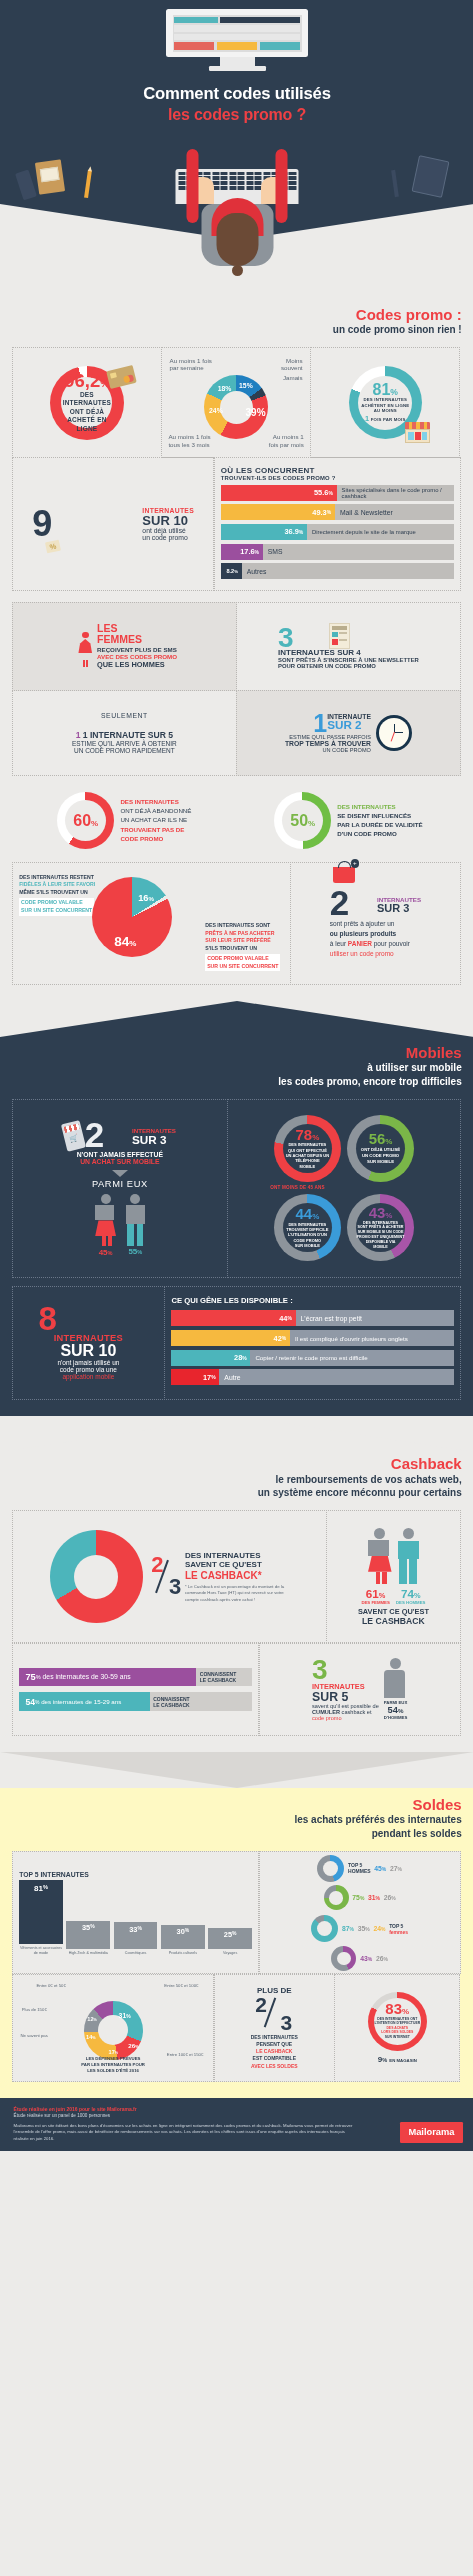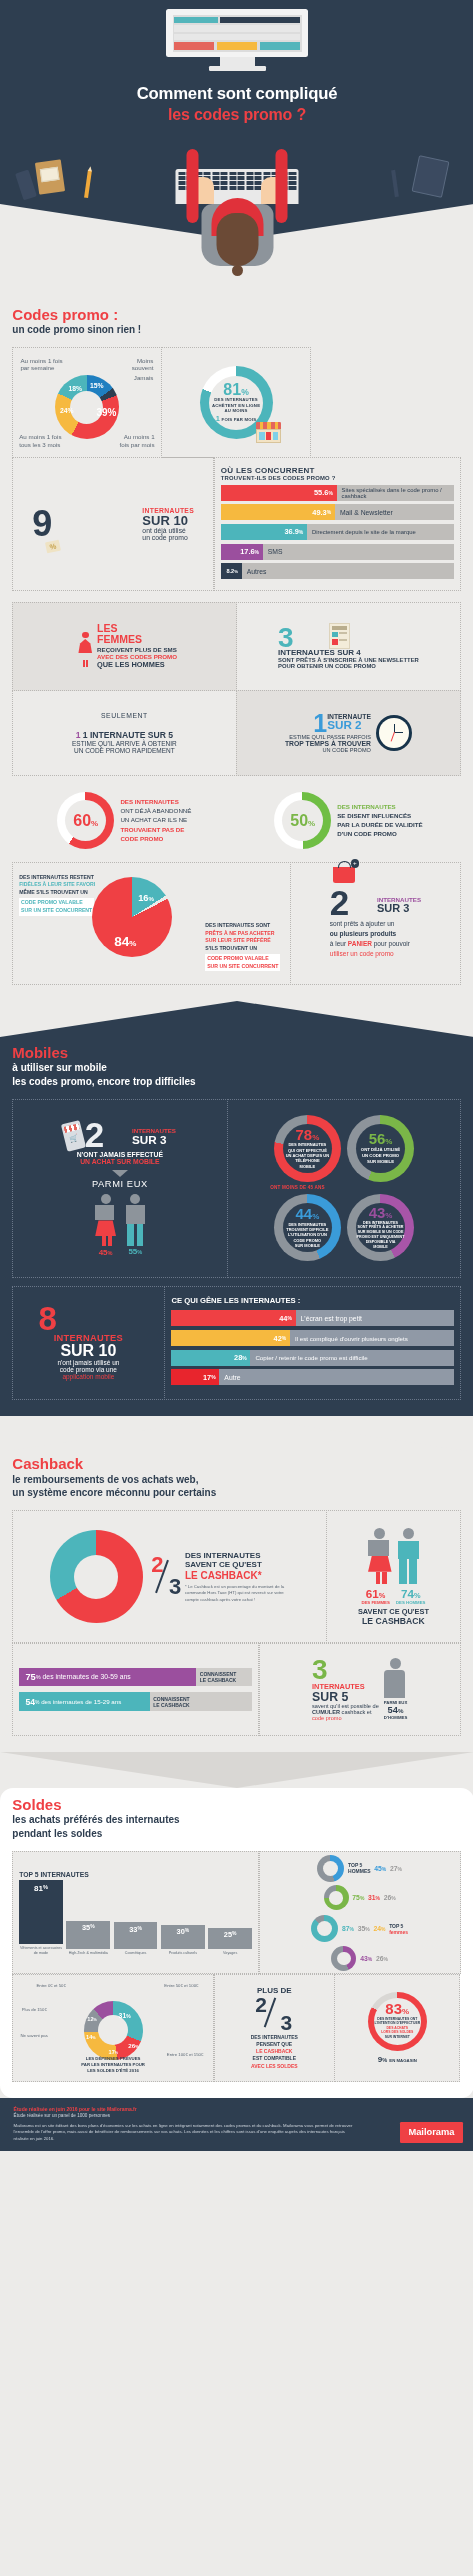--- a/index.html
+++ b/index.html
@@ -73,21 +73,21 @@
   .wedge-up-dark {
     width:0;height:0;border-left:237px solid transparent;border-right:237px solid transparent;
     border-bottom:36px solid #2e3e50;
   }
   .wedge-up-light {
     width:0;height:0;border-left:237px solid transparent;border-right:237px solid transparent;
     border-bottom:36px solid #ecebe9;
   }
 
   
-  .sec-title { text-align:left; padding:3.7px 12.3px 11px; }
+  .sec-title { text-align:right; padding:3.7px 12.3px 11px; }
   .sec-title .t1 { font-size:15px; font-weight:bold; color:#ef4044; }
   .sec-title .t2 { font-size:10px; font-weight:bold; color:#2e3e50; line-height:1.25; margin-top:1.2px;}
   .sec-title.on-dark .t2 { color:#fff; }
 
   .light { background:#ecebe9; padding-bottom:6.2px;}
   .dark  { background:#2e3e50; color:#fff; padding-bottom:6.2px;}
 
   
   .grid { display:flex; flex-wrap:wrap; margin:0 12.3px; }
   .cell { border:0.6px dotted #b9b7b4; margin:-0.3px; padding:7.4px 6.2px;
@@ -153,21 +153,21 @@
               <span class="d"></span>
               <span class="e"></span>
             </div>
         </div>
       </div>
       <div class="stand"></div>
         <div class="base"></div>
     </div>
 
     <h1>
-      <span>Comment sont compliqué</span>
+      <span>Comment codes utilisés</span>
       <span class="red">les codes promo ?</span>
     </h1>
 
     <div class="desk-items">
       <div class="phone1"></div>
       <div class="book"></div>
       <div class="pencil"></div>
       <div class="pen"></div>
       <div class="tablet"></div>
       <div class="keyboard">
@@ -250,20 +250,38 @@
   <div class="wedge-down"></div>
 
   <div class="light">
     <div style="height:62px;"></div>
     <div class="sec-title">
       <div class="t1">Codes promo :</div>
       <div class="t2">un code promo sinon rien !</div>
     </div>
 
     <div class="grid">
+      <div class="cell" style="width:33.33%;height:111px;">
+        <div style="position:relative;">
+          <div class="donut" style="width:74px;height:74px;
+               background:conic-gradient(#ef4044 0 96.2%, #ffffff 96.2% 100%);">
+            <div class="hole" style="width:51px;height:51px;background:#ecebe9;">
+              <div class="bignum red" style="font-size:18.5px;">
+                <span>96,2</span><span style="font-size:10.5px;">%</span>
+              </div>
+              <div class="small-caps navy" style="font-weight:bold;width:57px;margin-top:1.2px;">DES INTERNAUTES ONT DÉJÀ ACHETÉ EN LIGNE</div>
+            </div>
+          </div>
+          <div style="position:absolute;right:-11px;top:2.5px;width:27px;height:18px;background:#c9a96b;border-radius:1.9px;transform:rotate(-14deg);">
+            <div style="width:6.2px;height:5px;background:#f0d68a;margin:3.1px 0 0 3.1px;border-radius:0.6px;"></div>
+            <div style="position:absolute;right:2.5px;bottom:2.5px;width:6.2px;height:6.2px;border-radius:50%;background:#e4655c;"></div>
+            <div style="position:absolute;right:6.2px;bottom:2.5px;width:6.2px;height:6.2px;border-radius:50%;background:#f0a93b;"></div>
+          </div>
+        </div>
+      </div>
 
       <div class="cell" style="width:33.33%;height:111px;">
         <div style="position:relative;width:100%;height:100%;">
           <div class="lbl" style="position:absolute;left:1.2px;top:1.2px;width:44px;">Au moins 1 fois par semaine</div>
           <div class="lbl" style="position:absolute;right:1.2px;top:1.2px;width:37px;text-align:right;">Moins souvent</div>
           <div class="lbl" style="position:absolute;right:1.2px;top:18.5px;width:27px;text-align:right;">Jamais</div>
           <div class="lbl" style="position:absolute;left:0px;bottom:1.2px;width:47px;">Au moins 1 fois tous les 3 mois</div>
           <div class="lbl" style="position:absolute;right:0px;bottom:1.2px;width:38px;text-align:right;">Au moins 1 fois par mois</div>
 
           <div class="donut" style="width:64px;height:64px;margin:20px auto 0;
@@ -726,21 +744,21 @@
           </div>
           <div class="red" style="font-weight:bold;font-size:9.3px;letter-spacing:0.3px;">INTERNAUTES</div>
           <div class="white" style="font-weight:bold;font-size:16px;line-height:1;">SUR 10</div>
           <div class="white" style="font-size:6.5px;">n'ont jamais utilisé un</div>
           <div class="white" style="font-size:6.5px;">code promo via une</div>
           <div class="red" style="font-size:6.5px;">application mobile</div>
         </div>
       </div>
 
       <div class="cell" style="width:66%;height:114px;flex-direction:column;align-items:stretch;justify-content:center;">
-        <div class="white" style="font-weight:bold;font-size:7.7px;margin-bottom:5px;">CE QUI GÊNE LES INTERNAUTES :</div>
+        <div class="white" style="font-weight:bold;font-size:7.7px;margin-bottom:5px;">CE QUI GÊNE LES DISPONIBLE :</div>
         <div class="bars">
           <div class="bar-row">
             <div class="bar-fill" style="width:44%;background:#ef4044;">
               <span>44</span>
                 <span style="font-size:5px;">%</span>
             </div>
             <div class="bar-lbl">L'écran est trop petit</div>
           </div>
           <div class="bar-row">
             <div class="bar-fill" style="width:42%;background:#f6b93f;">
@@ -893,21 +911,21 @@
             <span class="navy" style="display:block;font-size:4.3px;font-weight:bold;">D'HOMMES</span>
           </div>
         </div>
       </div>
     </div>
     <div style="height:10px;"></div>
   </div>
 
   <div class="wedge-down" style="border-top-color:#d9d7d4;"></div>
 
-  <div style="background:#ffffff;padding-bottom:17px;border-radius:13px;">
+  <div style="background:#fef9c3;padding-bottom:17px;">
     <div class="sec-title" style="padding-top:8.6px;">
       <div class="t1">Soldes</div>
       <div class="t2">les achats préférés des internautes</div>
       <div class="t2">pendant les soldes</div>
     </div>
 
     <div class="grid">
       <div class="cell" style="width:55%;height:123px;flex-direction:column;align-items:stretch;background:#ecebe9;">
         <div class="navy" style="font-weight:bold;font-size:6.8px;margin-bottom:3.7px;">TOP 5 INTERNAUTES</div>
         <div style="display:flex;align-items:flex-end;gap:3.7px;height:74px;">

